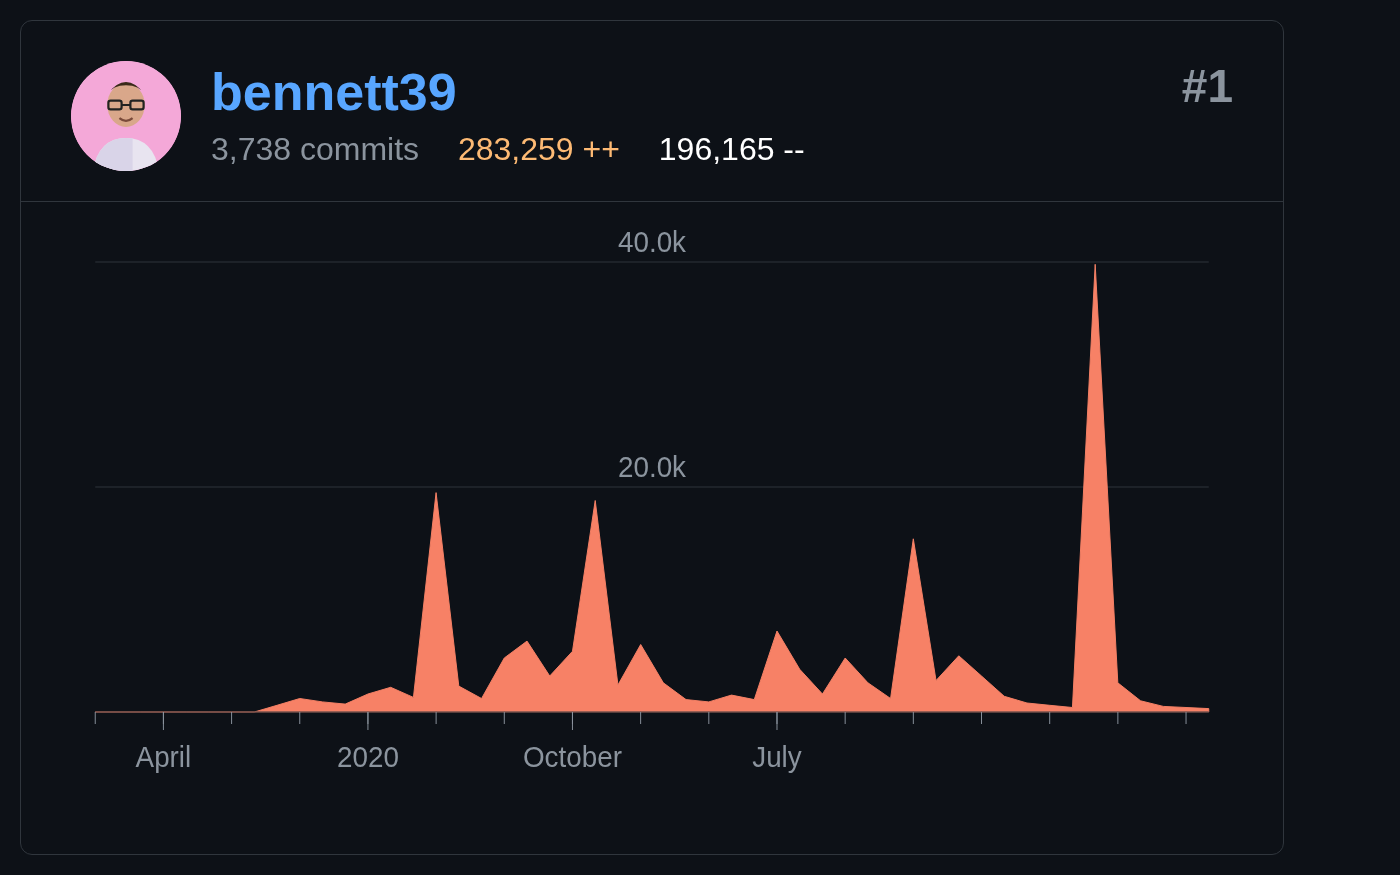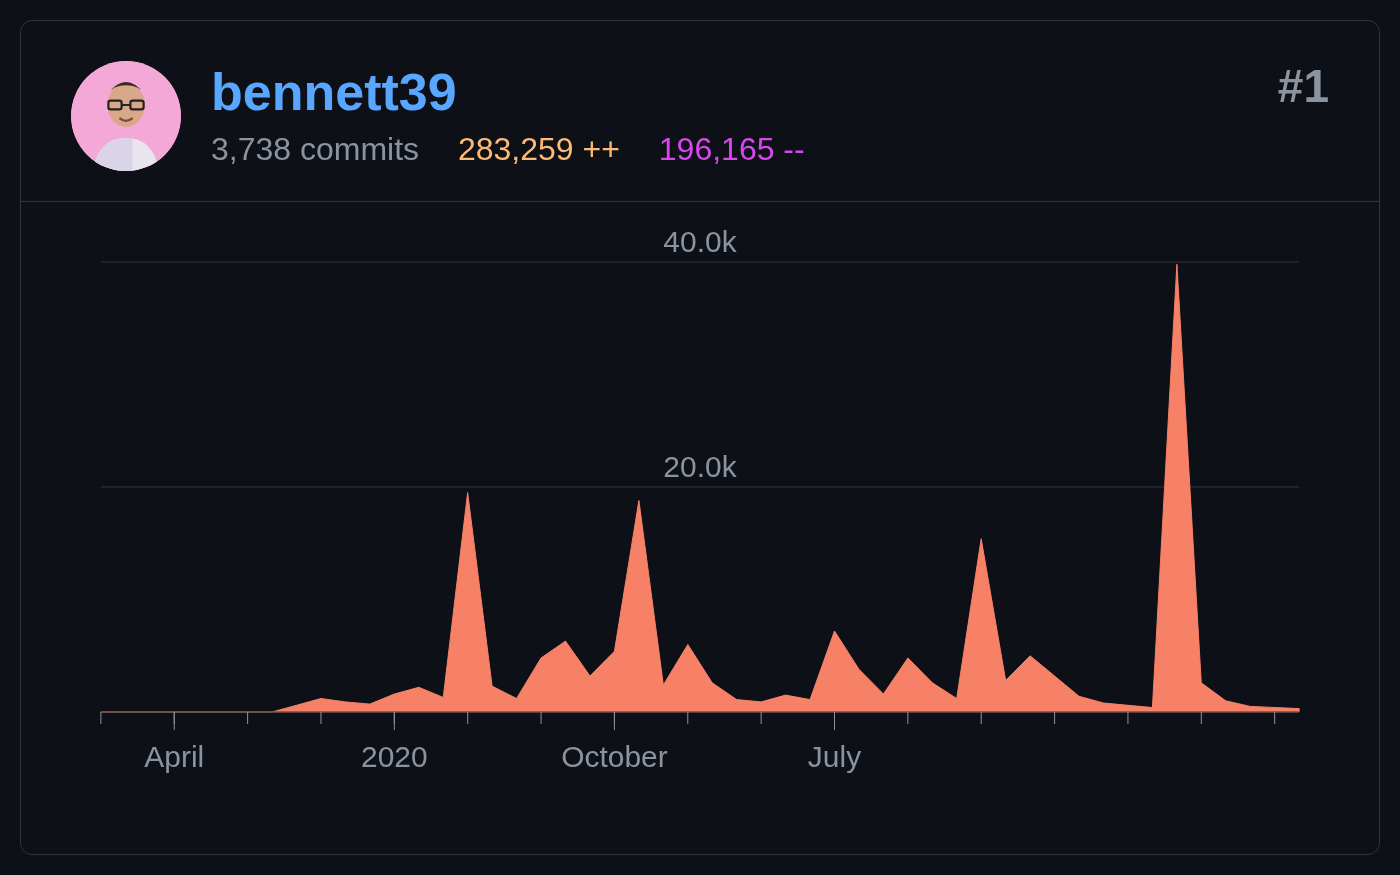--- a/index.html
+++ b/index.html
@@ -9,21 +9,21 @@
     height: 875px;
     background: #0d1117;
     font-family: -apple-system, BlinkMacSystemFont, "Segoe UI", Helvetica, Arial, sans-serif;
     color: #c9d1d9;
     overflow: hidden;
   }
   .card {
     position: absolute;
     left: 20px;
     top: 20px;
-    width: 1360px;
+    width: 1264px;
     height: 835px;
     background: #0d1117;
     border: 1px solid #30363d;
     border-radius: 12px;
     box-sizing: border-box;
   }
   .header {
     display: flex;
     align-items: center;
     padding: 40px 50px 30px 50px;
@@ -49,21 +49,21 @@
     text-decoration: none;
     line-height: 1.1;
   }
   .stats {
     margin-top: 10px;
     font-size: 32px;
     color: #8b949e;
   }
   .stats .seg { margin-right: 30px; }
   .additions { color: #fdba74; }
-  .deletions { color: #d946ef; }
+  .deletions { color: #ffffff; }
   .rank {
     position: absolute;
     right: 50px;
     top: 38px;
     font-size: 46px;
     font-weight: 600;
     color: #8b949e;
   }
   .chart-wrap {
     position: relative;

